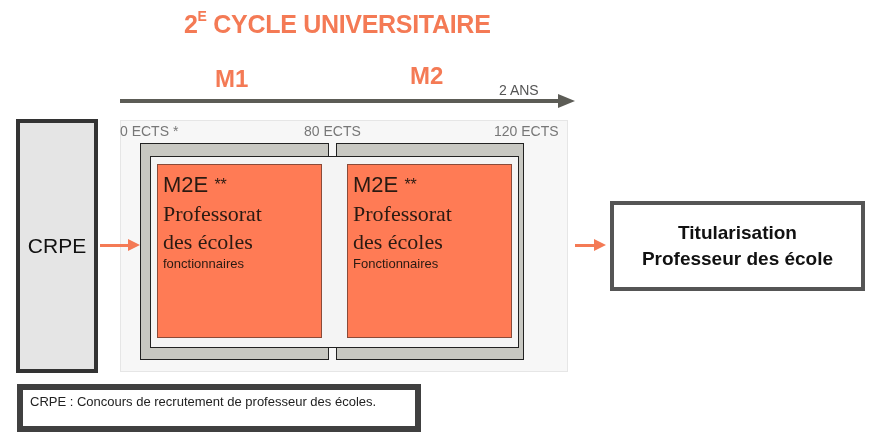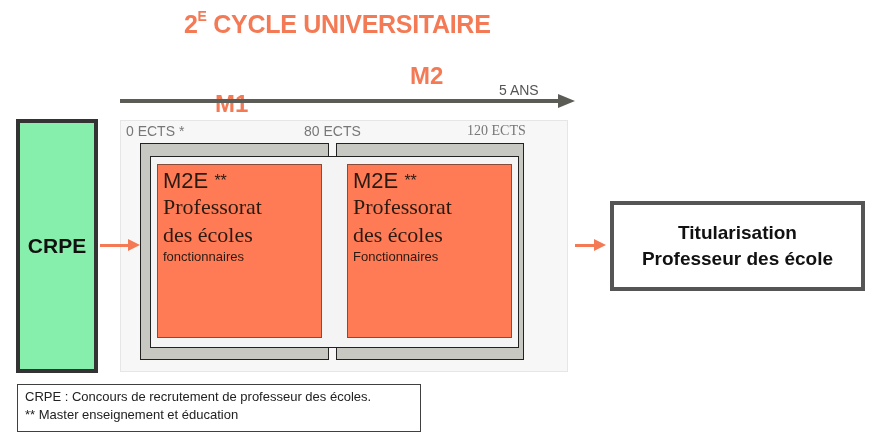--- a/index.html
+++ b/index.html
@@ -9,46 +9,46 @@
   .title sup{font-size:14px;vertical-align:top;position:relative;top:-2px;}
   .mlabel{font-size:24px;font-weight:bold;color:#f47a55;}
   .timeline{left:120px;top:99px;width:440px;height:4px;background:#5c5c56;}
   .timeline-head{left:558px;top:94px;width:0;height:0;border-top:7px solid transparent;border-bottom:7px solid transparent;border-left:17px solid #5c5c56;}
   .ans{left:499px;top:82px;font-size:14px;color:#555;}
   .panel{left:120px;top:120px;width:448px;height:252px;background:#f7f7f7;border:1px solid #e6e6e6;box-sizing:border-box;}
   .ects{font-size:14px;color:#777;top:123px;}
   .grey{background:#c8c8c2;border:1.5px solid #222;box-sizing:border-box;}
   .inner{left:150px;top:156px;width:369px;height:192px;background:#f4f4f4;border:1.5px solid #222;box-sizing:border-box;}
   .card{background:#ff7b55;border:1px solid #8a4a38;box-sizing:border-box;padding:4px 0 0 5px;color:#2a1a12;}
-  .card .l1{font-size:22px;line-height:24px;}
+  .card .l1{font-size:22px;line-height:31px;}
   .card .l1 .stars{font-size:16px;vertical-align:top;}
   .card .l2{font-size:22px;line-height:28px;font-family:Liberation Serif, serif;}
   .card .sub{font-size:13px;line-height:19px;margin-top:-2px;}
-  .crpe{left:16px;top:119px;width:82px;height:254px;border:4px solid #333;box-sizing:border-box;display:flex;align-items:center;justify-content:center;font-weight:bold;font-size:21px;color:#111;background:#86efac;}
+  .crpe{left:16px;top:119px;width:82px;height:254px;border:4px solid #333;box-sizing:border-box;display:flex;align-items:center;justify-content:center;font-weight:normal;font-size:21px;color:#111;background:#e5e5e5;}
   .arrow-line{height:3px;background:#f47a55;}
   .arrow-head{width:0;height:0;border-top:6px solid transparent;border-bottom:6px solid transparent;border-left:12px solid #f47a55;}
   .titul{left:610px;top:201px;width:255px;height:90px;border:4px solid #555;box-sizing:border-box;display:flex;flex-direction:column;align-items:center;justify-content:center;font-weight:bold;font-size:19px;line-height:26px;color:#111;background:#fff;}
-  .legend{left:17px;top:384px;width:404px;height:48px;border:1px solid #404040;box-sizing:border-box;padding:3px 7px;font-size:13px;line-height:18px;color:#222;}
+  .legend{left:17px;top:384px;width:404px;height:48px;border:6px solid #404040;box-sizing:border-box;padding:3px 7px;font-size:13px;line-height:18px;color:#222;}
 </style>
 </head>
 <body>
 
 <div class="abs title"><span>2</span><sup>E</sup><span> CYCLE UNIVERSITAIRE</span></div>
 
-<div class="abs mlabel" style="left:215px;top:65px;margin-top:25px;">M1</div>
+<div class="abs mlabel" style="left:215px;top:65px;">M1</div>
 <div class="abs mlabel" style="left:410px;top:62px;">M2</div>
 
-<div class="abs ans">5 ANS</div>
+<div class="abs ans">2 ANS</div>
 <div class="abs timeline"></div>
 <div class="abs timeline-head"></div>
 
 <div class="abs panel"></div>
-<div class="abs ects" style="left:126px;text-align:right;">0 ECTS *</div>
+<div class="abs ects" style="left:120px;text-align:right;">0 ECTS *</div>
 <div class="abs ects" style="left:304px;">80 ECTS</div>
-<div class="abs ects" style="left:467px;font-family:Liberation Serif, serif;">120 ECTS</div>
+<div class="abs ects" style="left:494px;">120 ECTS</div>
 
 <div class="abs grey" style="left:140px;top:143px;width:189px;height:217px;"></div>
 <div class="abs grey" style="left:336px;top:143px;width:188px;height:217px;"></div>
 <div class="abs inner"></div>
 
 <div class="abs card" style="left:157px;top:164px;width:165px;height:174px;">
   <div class="l1"><span>M2E</span> <span class="stars">**</span></div>
   <div class="l2">Professorat</div>
   <div class="l2">des écoles</div>
   <div class="sub">fonctionnaires</div>
@@ -71,14 +71,13 @@
 <div class="abs arrow-line" style="left:575px;top:244px;width:20px;"></div>
 <div class="abs arrow-head" style="left:594px;top:239px;"></div>
 
 <div class="abs titul">
   <div>Titularisation</div>
   <div>Professeur des école</div>
 </div>
 
 <div class="abs legend">
   <div>CRPE : Concours de recrutement de professeur des écoles.</div>
-  <div>** Master enseignement et éducation</div>
 </div>
 
 </body></html>

